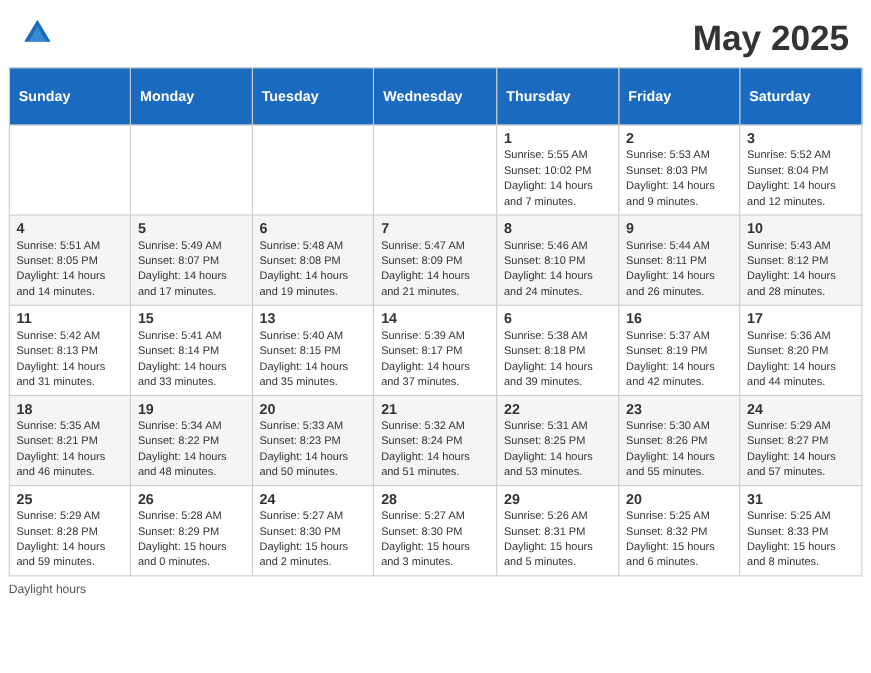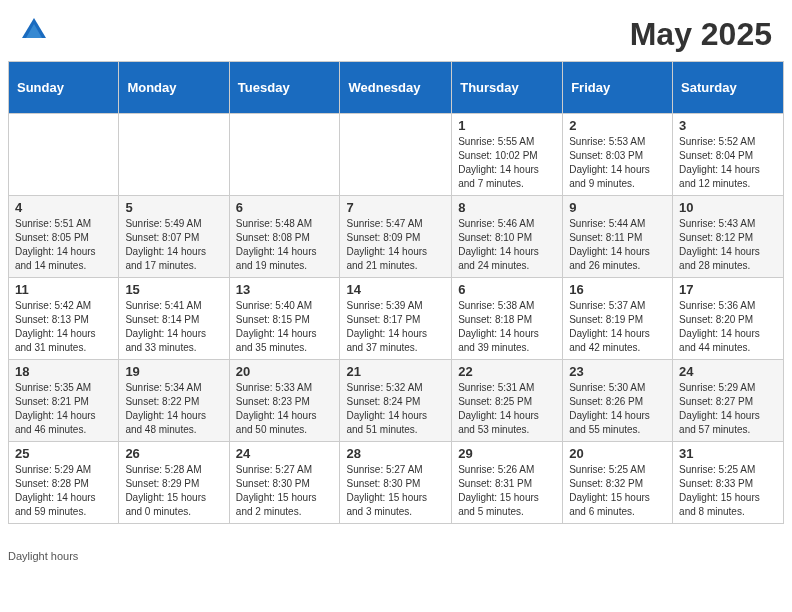--- a/index.html
+++ b/index.html
@@ -96,21 +96,20 @@
       line-height: 1.4;
       color: #333;
     }
     .empty-cell {
       background: #fff !important;
     }
     .footer {
       padding: 6px 8px;
       font-size: 11px;
       color: #555;
-      margin-top: 20px;
     }
     .week-row-odd td { background: #fff; }
     .week-row-even td { background: #f0f0f0; }
   </style>
 </head>
 <body>
 
 <div class="header">
   <div class="logo">
     <svg class="logo-icon" viewBox="0 0 28 28">

